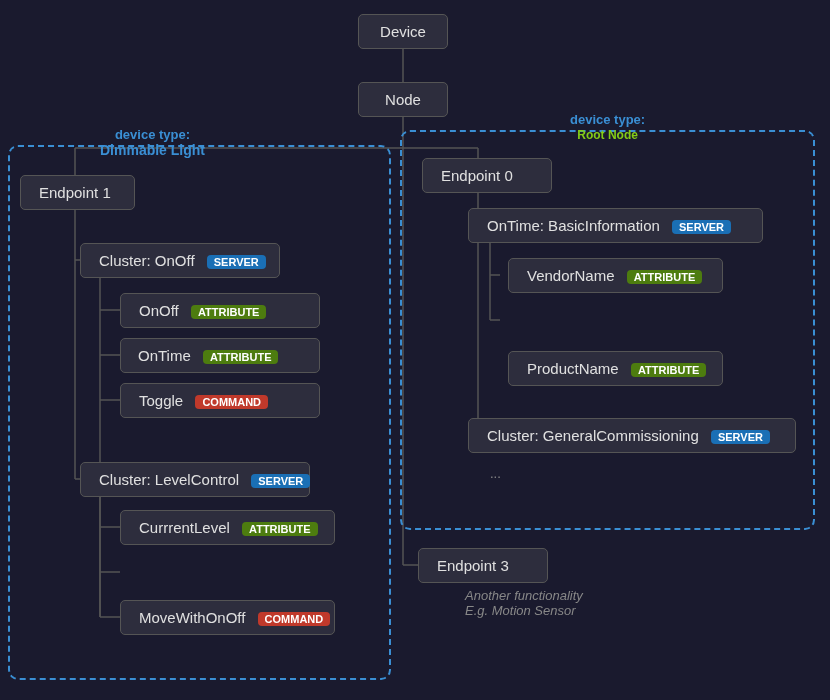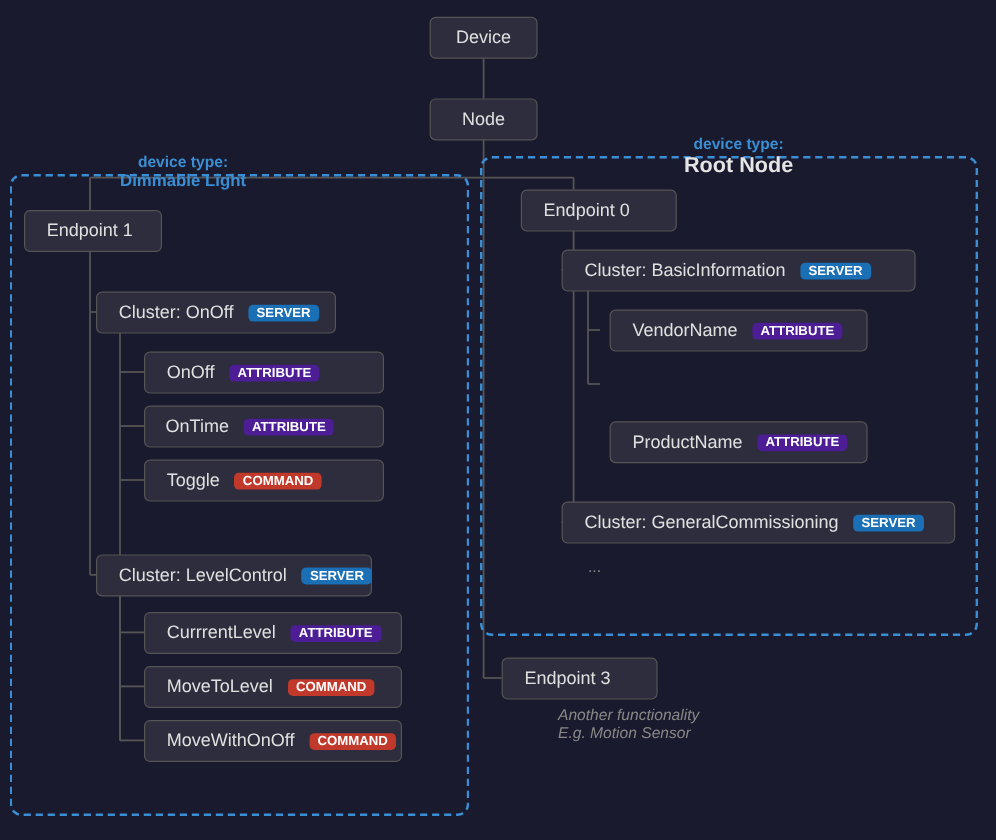--- a/index.html
+++ b/index.html
@@ -35,21 +35,21 @@
       font-size: 11px;
       font-weight: bold;
       margin-left: 8px;
       vertical-align: middle;
     }
     .badge-server {
       background: #1a6fb5;
       color: #fff;
     }
     .badge-attribute {
-      background: #4c1d95;
+      background: #4d7c0f;
       color: #fff;
     }
     .badge-command {
       background: #c0392b;
       color: #fff;
     }
     
     .region {
       position: absolute;
       border: 2px dashed #3a8fd4;
@@ -123,31 +123,31 @@
 
     <line x1="490" y1="242" x2="490" y2="320" stroke="#555" stroke-width="1.5"></line>
     <line x1="490" y1="275" x2="500" y2="275" stroke="#555" stroke-width="1.5"></line>
     <line x1="490" y1="320" x2="500" y2="320" stroke="#555" stroke-width="1.5"></line>
   </svg>
 
   <div class="region" style="left:8px;top:145px;width:383px;height:535px;"></div>
   <div class="region-label" style="left:100px;top:127px;"><span style="color:#3a8fd4;font-size:13px;">device type:</span><br><span style="color:#3a8fd4;font-weight:bold;font-size:14px;">Dimmable Light</span></div>
 
   <div class="region" style="left:400px;top:130px;width:415px;height:400px;"></div>
-  <div class="region-label" style="left:570px;top:112px;"><span style="color:#3a8fd4;font-size:13px;">device type:</span><br><span style="color:#e5e5e5;font-weight:bold;font-size:18px;">Root Node</span></div>
+  <div class="region-label" style="left:570px;top:112px;"><span style="color:#3a8fd4;font-size:13px;">device type:</span><br><span style="color:#84cc16;font-weight:bold;font-size:12px;">Root Node</span></div>
 
   <div class="node-box" style="left:358px;top:14px;width:90px;text-align:center;">
     <span>Device</span>
   </div>
 
   <div class="node-box" style="left:358px;top:82px;width:90px;text-align:center;">
     <span>Node</span>
   </div>
 
-  <div class="node-box" style="left:434px;top:158px;width:130px;">
+  <div class="node-box" style="left:422px;top:158px;width:130px;">
     <span>Endpoint 0</span>
   </div>
 
   <div class="node-box" style="left:20px;top:175px;width:115px;">
     <span>Endpoint 1</span>
   </div>
 
   <div class="node-box" style="left:418px;top:548px;width:130px;">
     <span>Endpoint 3</span>
   </div>
@@ -180,32 +180,28 @@
   <div class="node-box" style="left:80px;top:462px;width:230px;">
     <span>Cluster: LevelControl</span>
     <span class="badge badge-server">SERVER</span>
   </div>
 
   <div class="node-box" style="left:120px;top:510px;width:215px;">
     <span>CurrrentLevel</span>
     <span class="badge badge-attribute">ATTRIBUTE</span>
   </div>
 
-  <div class="node-box" style="left:120px;top:555px;width:215px;">
-    <span>MoveToLevel</span>
-    <span class="badge badge-command">COMMAND</span>
-  </div>
 
   <div class="node-box" style="left:120px;top:600px;width:215px;">
     <span>MoveWithOnOff</span>
     <span class="badge badge-command">COMMAND</span>
   </div>
 
   <div class="node-box" style="left:468px;top:208px;width:295px;">
-    <span>Cluster: BasicInformation</span>
+    <span>OnTime: BasicInformation</span>
     <span class="badge badge-server">SERVER</span>
   </div>
 
   <div class="node-box" style="left:508px;top:258px;width:215px;">
     <span>VendorName</span>
     <span class="badge badge-attribute">ATTRIBUTE</span>
   </div>
 
   <div class="node-box" style="left:508px;top:303px;width:215px;margin-top:48px;">
     <span>ProductName</span>

